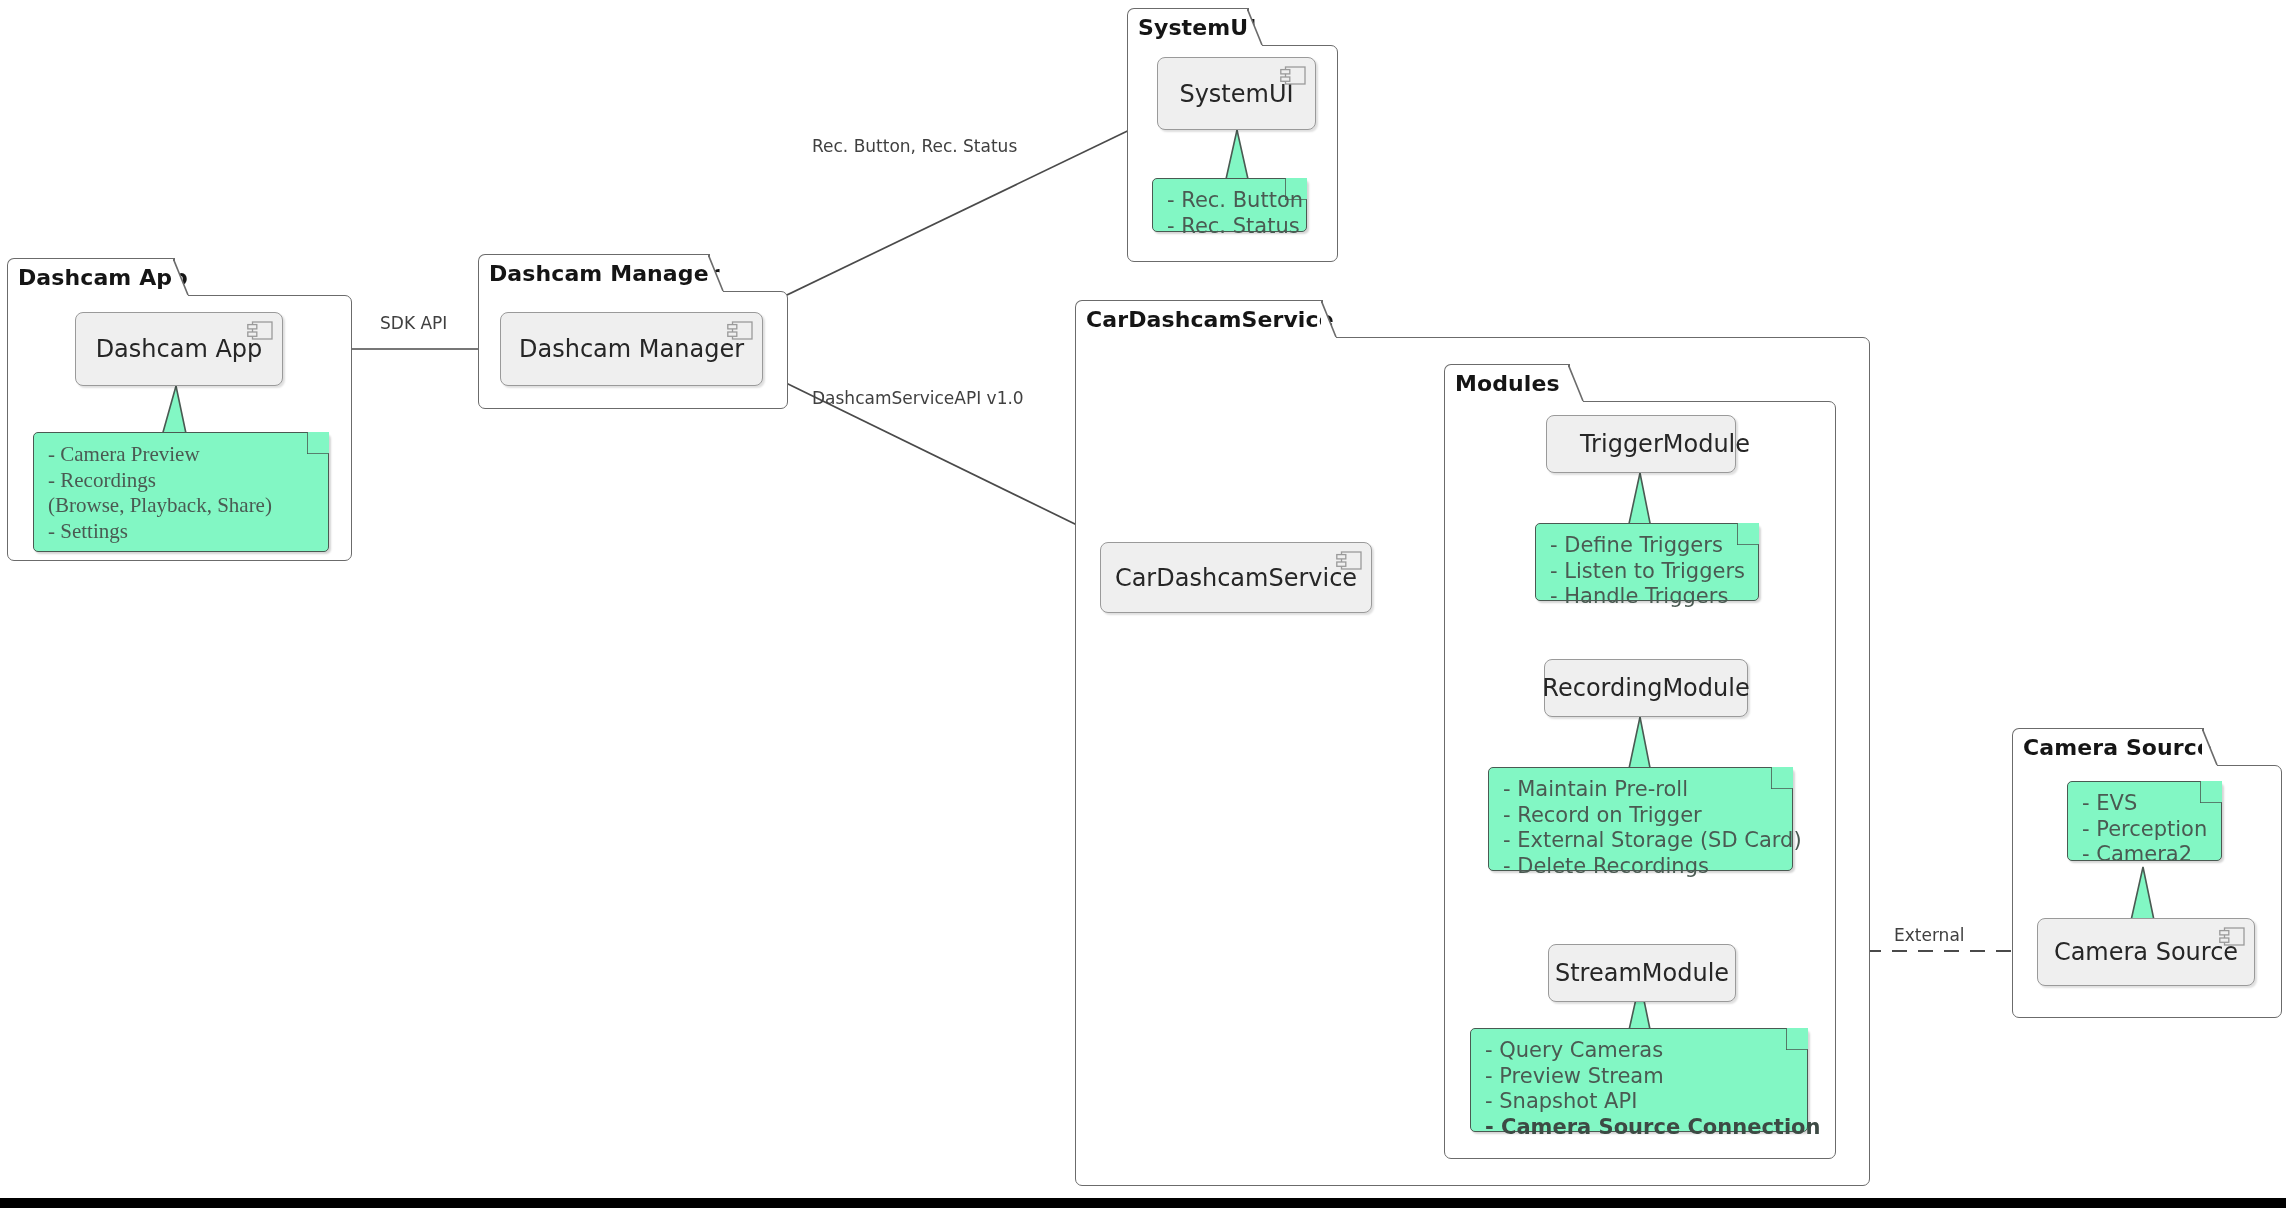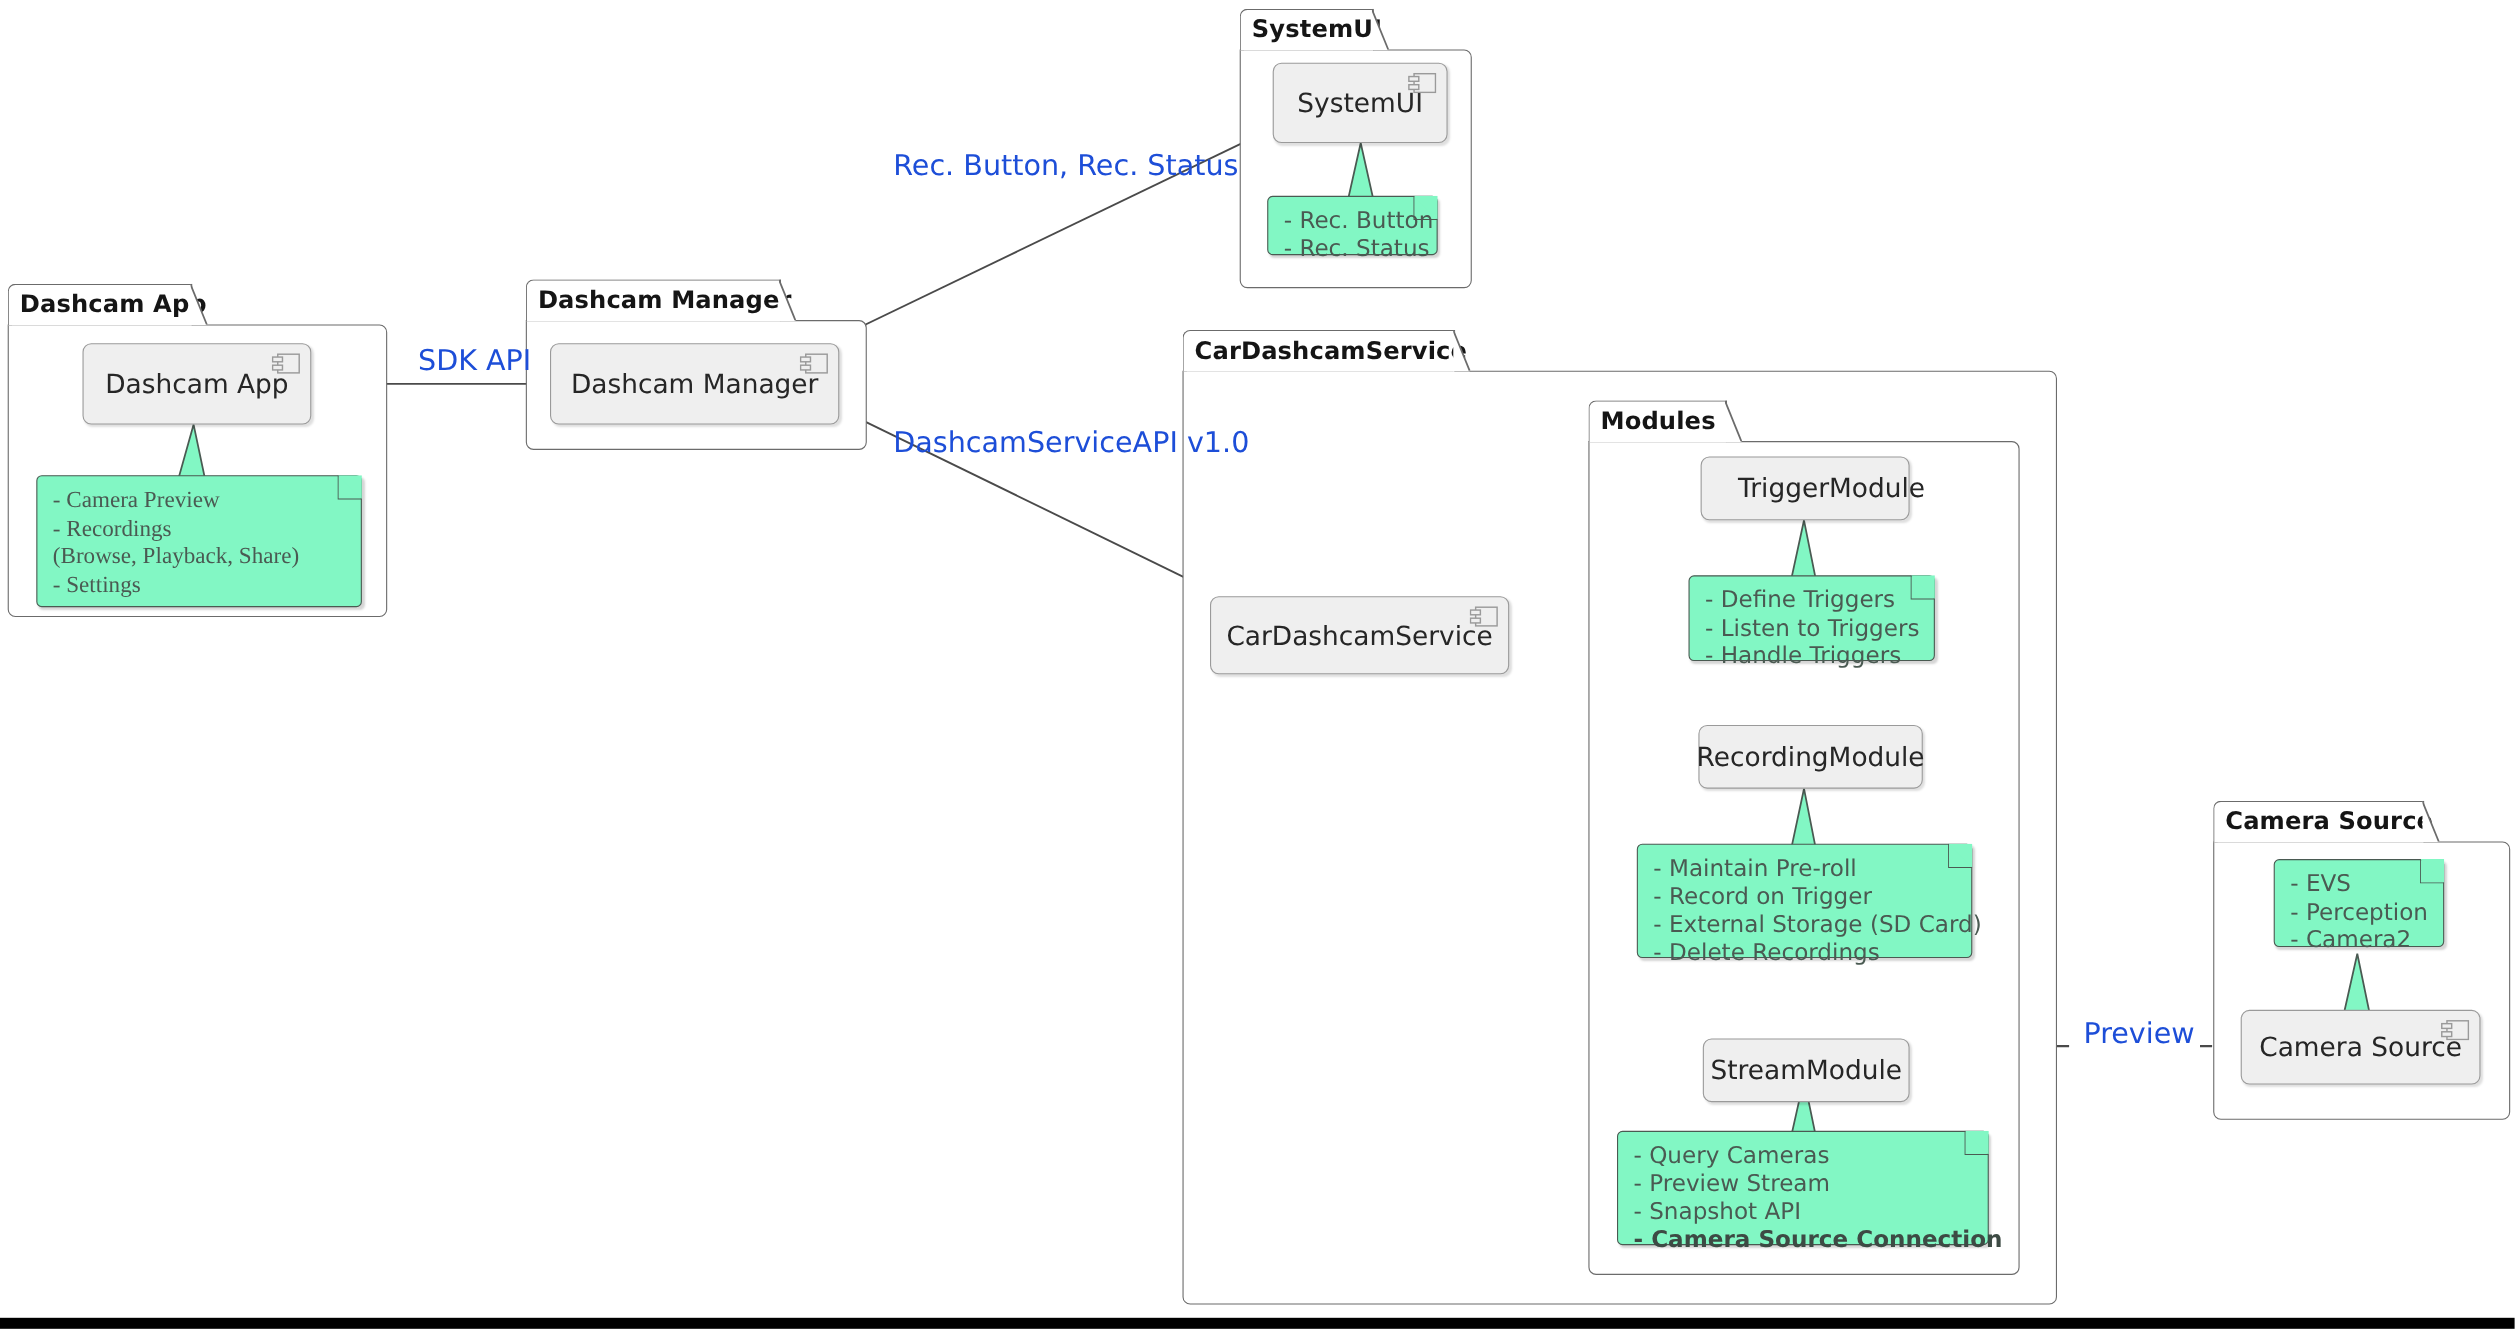--- a/index.html
+++ b/index.html
@@ -113,22 +113,22 @@
     font-size: 21px;
     line-height: 25.5px;
     color: #4a5a52;
     white-space: nowrap;
   }
   .note-line.bold { font-weight: bold; color: #3d4a44; }
 
   
   .edge-label {
     position: absolute;
-    font-size: 26px;
-    color: #1d4ed8;
+    font-size: 17px;
+    color: #404040;
     white-space: nowrap;
     z-index: 8;
     background: transparent;
   }
 
   .bottom-bar {
     position: absolute;
     left: 0; bottom: 0;
     width: 2286px; height: 10px;
     background: #000000;
@@ -415,16 +415,16 @@
         <rect x="5.5" y="1" width="19.5" height="17" fill="#efefef" stroke="#9a9a9a" stroke-width="1.3"></rect>
         <rect x="0.8" y="3.6" width="9" height="4.3" fill="#efefef" stroke="#9a9a9a" stroke-width="1.3"></rect>
         <rect x="0.8" y="11" width="9" height="4.3" fill="#efefef" stroke="#9a9a9a" stroke-width="1.3"></rect>
       </svg>
     </span>
   </div>
 
   <div class="edge-label" style="left:380px; top:313px;">SDK API</div>
   <div class="edge-label" style="left:812px; top:136px;">Rec. Button, Rec. Status</div>
   <div class="edge-label" style="left:812px; top:388px;">DashcamServiceAPI v1.0</div>
-  <div class="edge-label" style="left:1889px; top:925px; background:#ffffff; padding:0 5px;">Preview</div>
+  <div class="edge-label" style="left:1889px; top:925px; background:#ffffff; padding:0 5px;">External</div>
 
   <div class="bottom-bar"></div>
 </div>
 
 </body></html>

